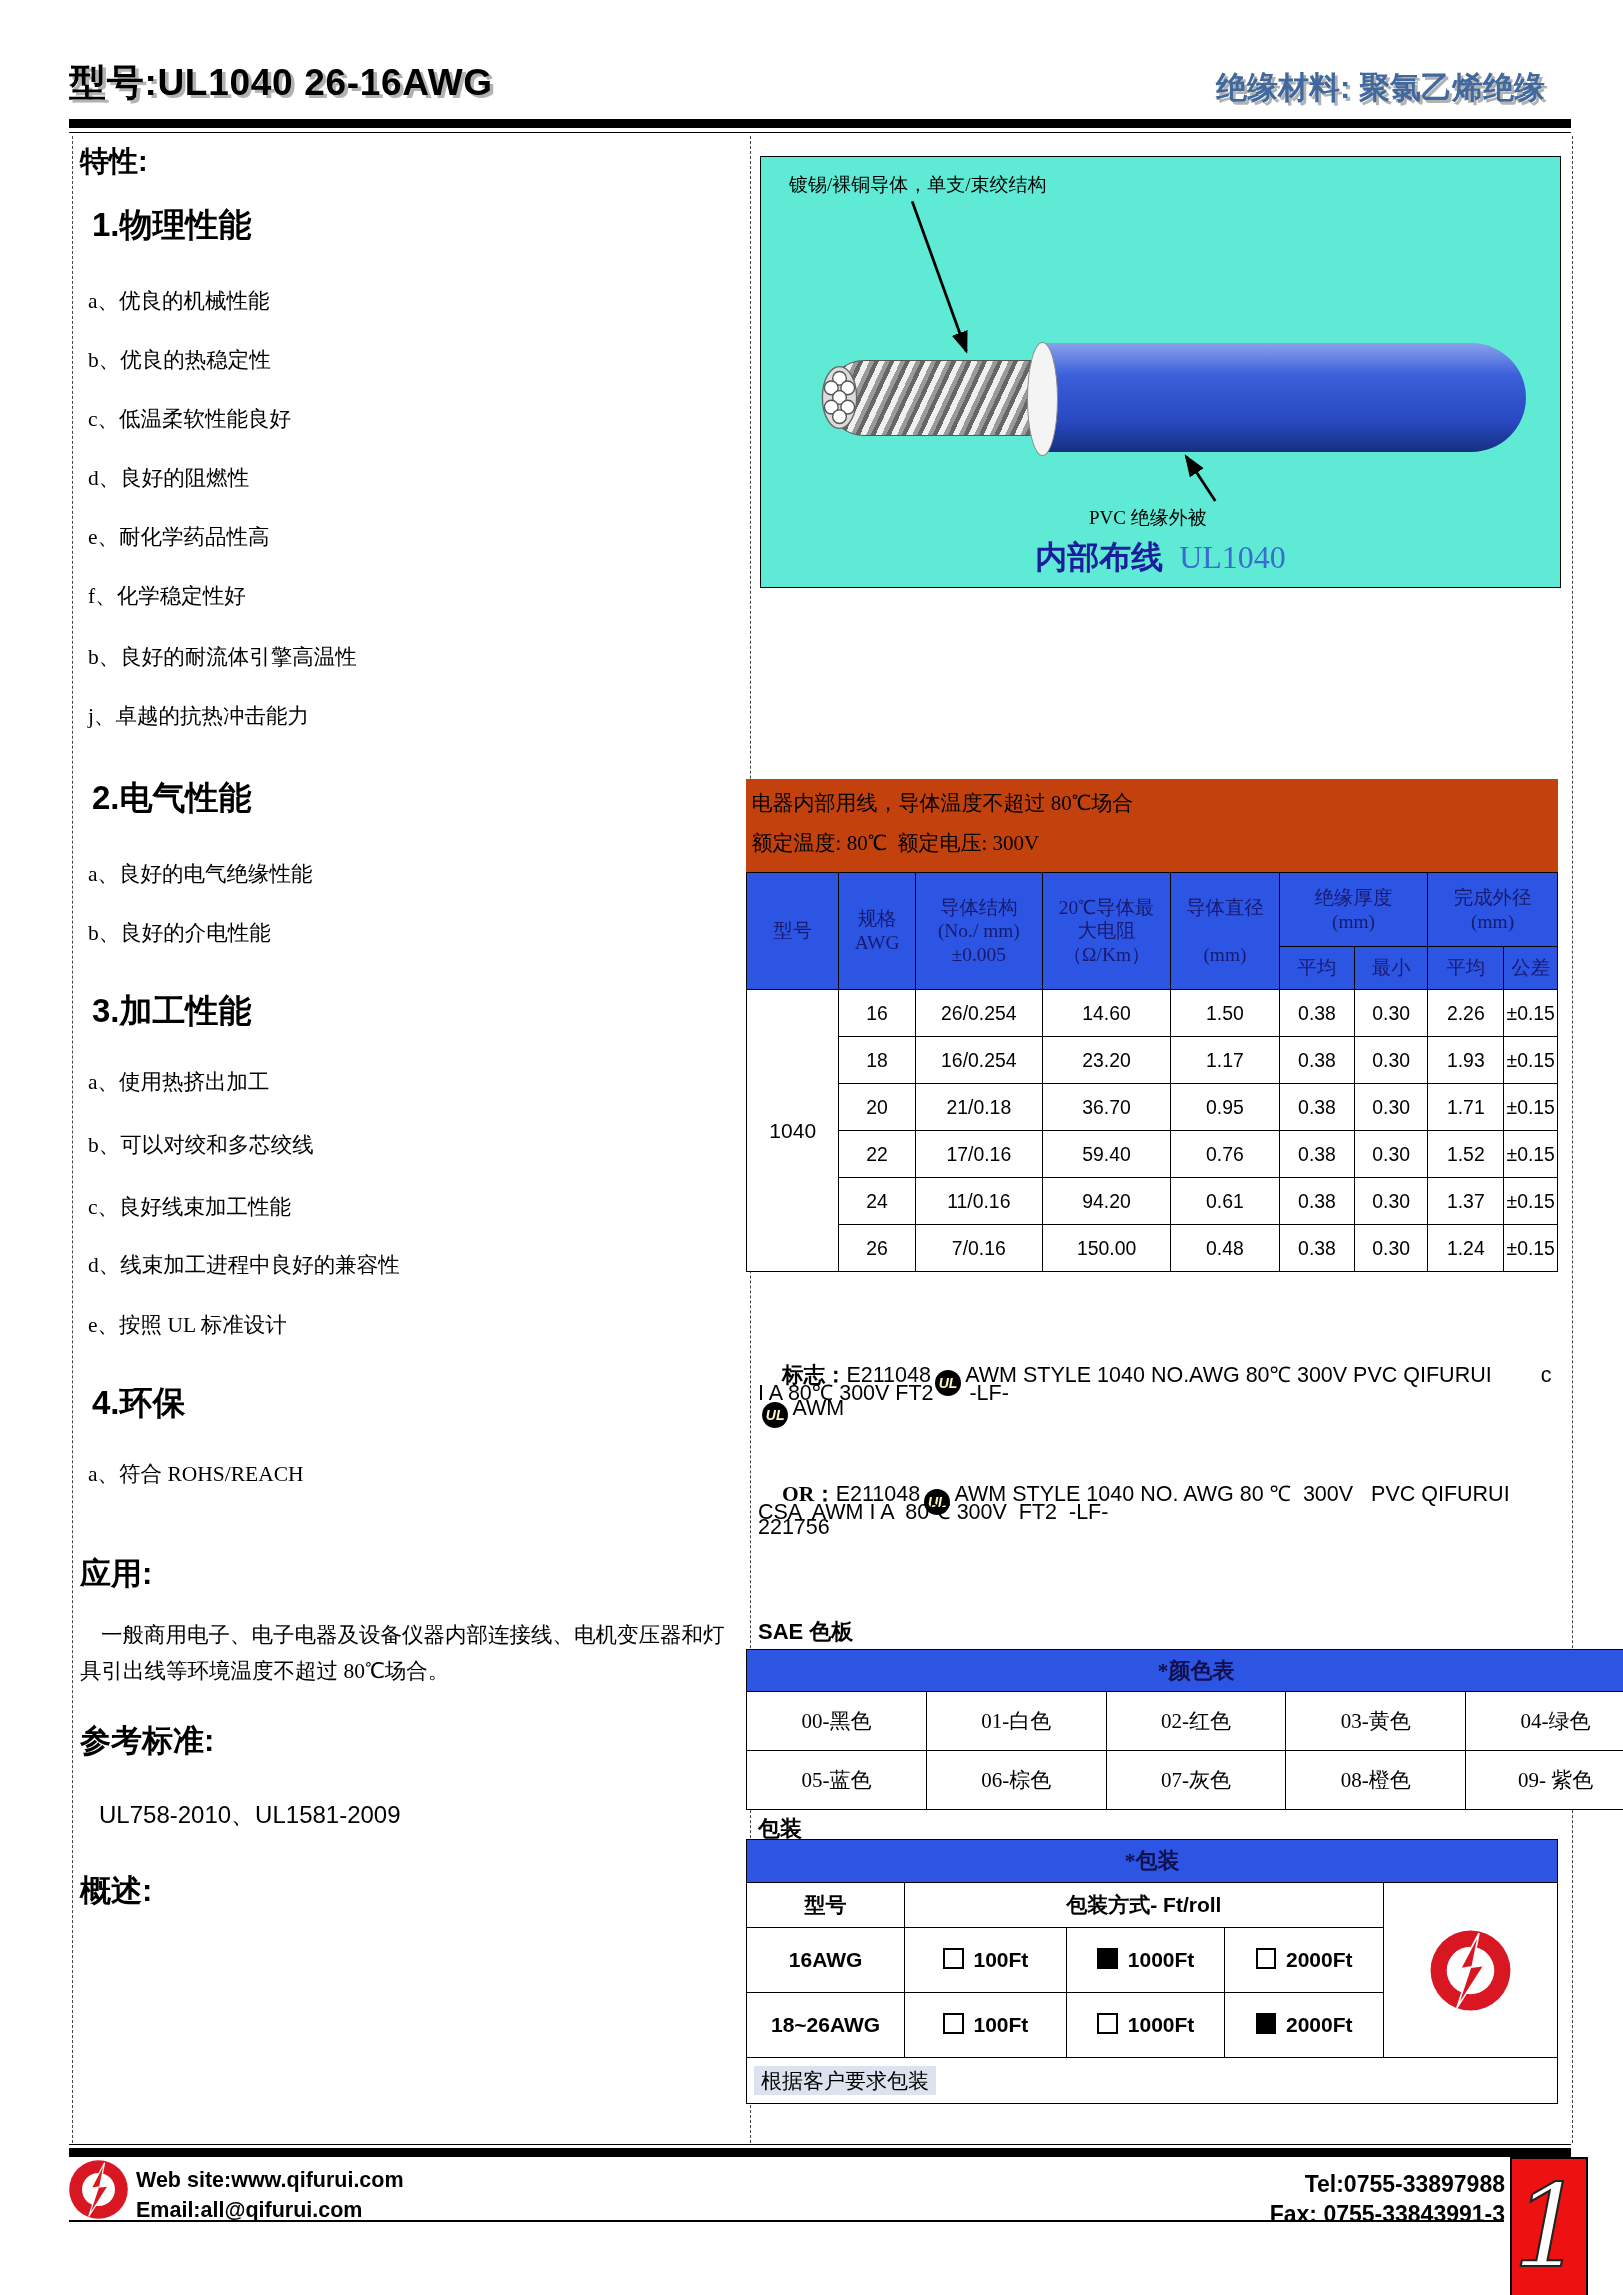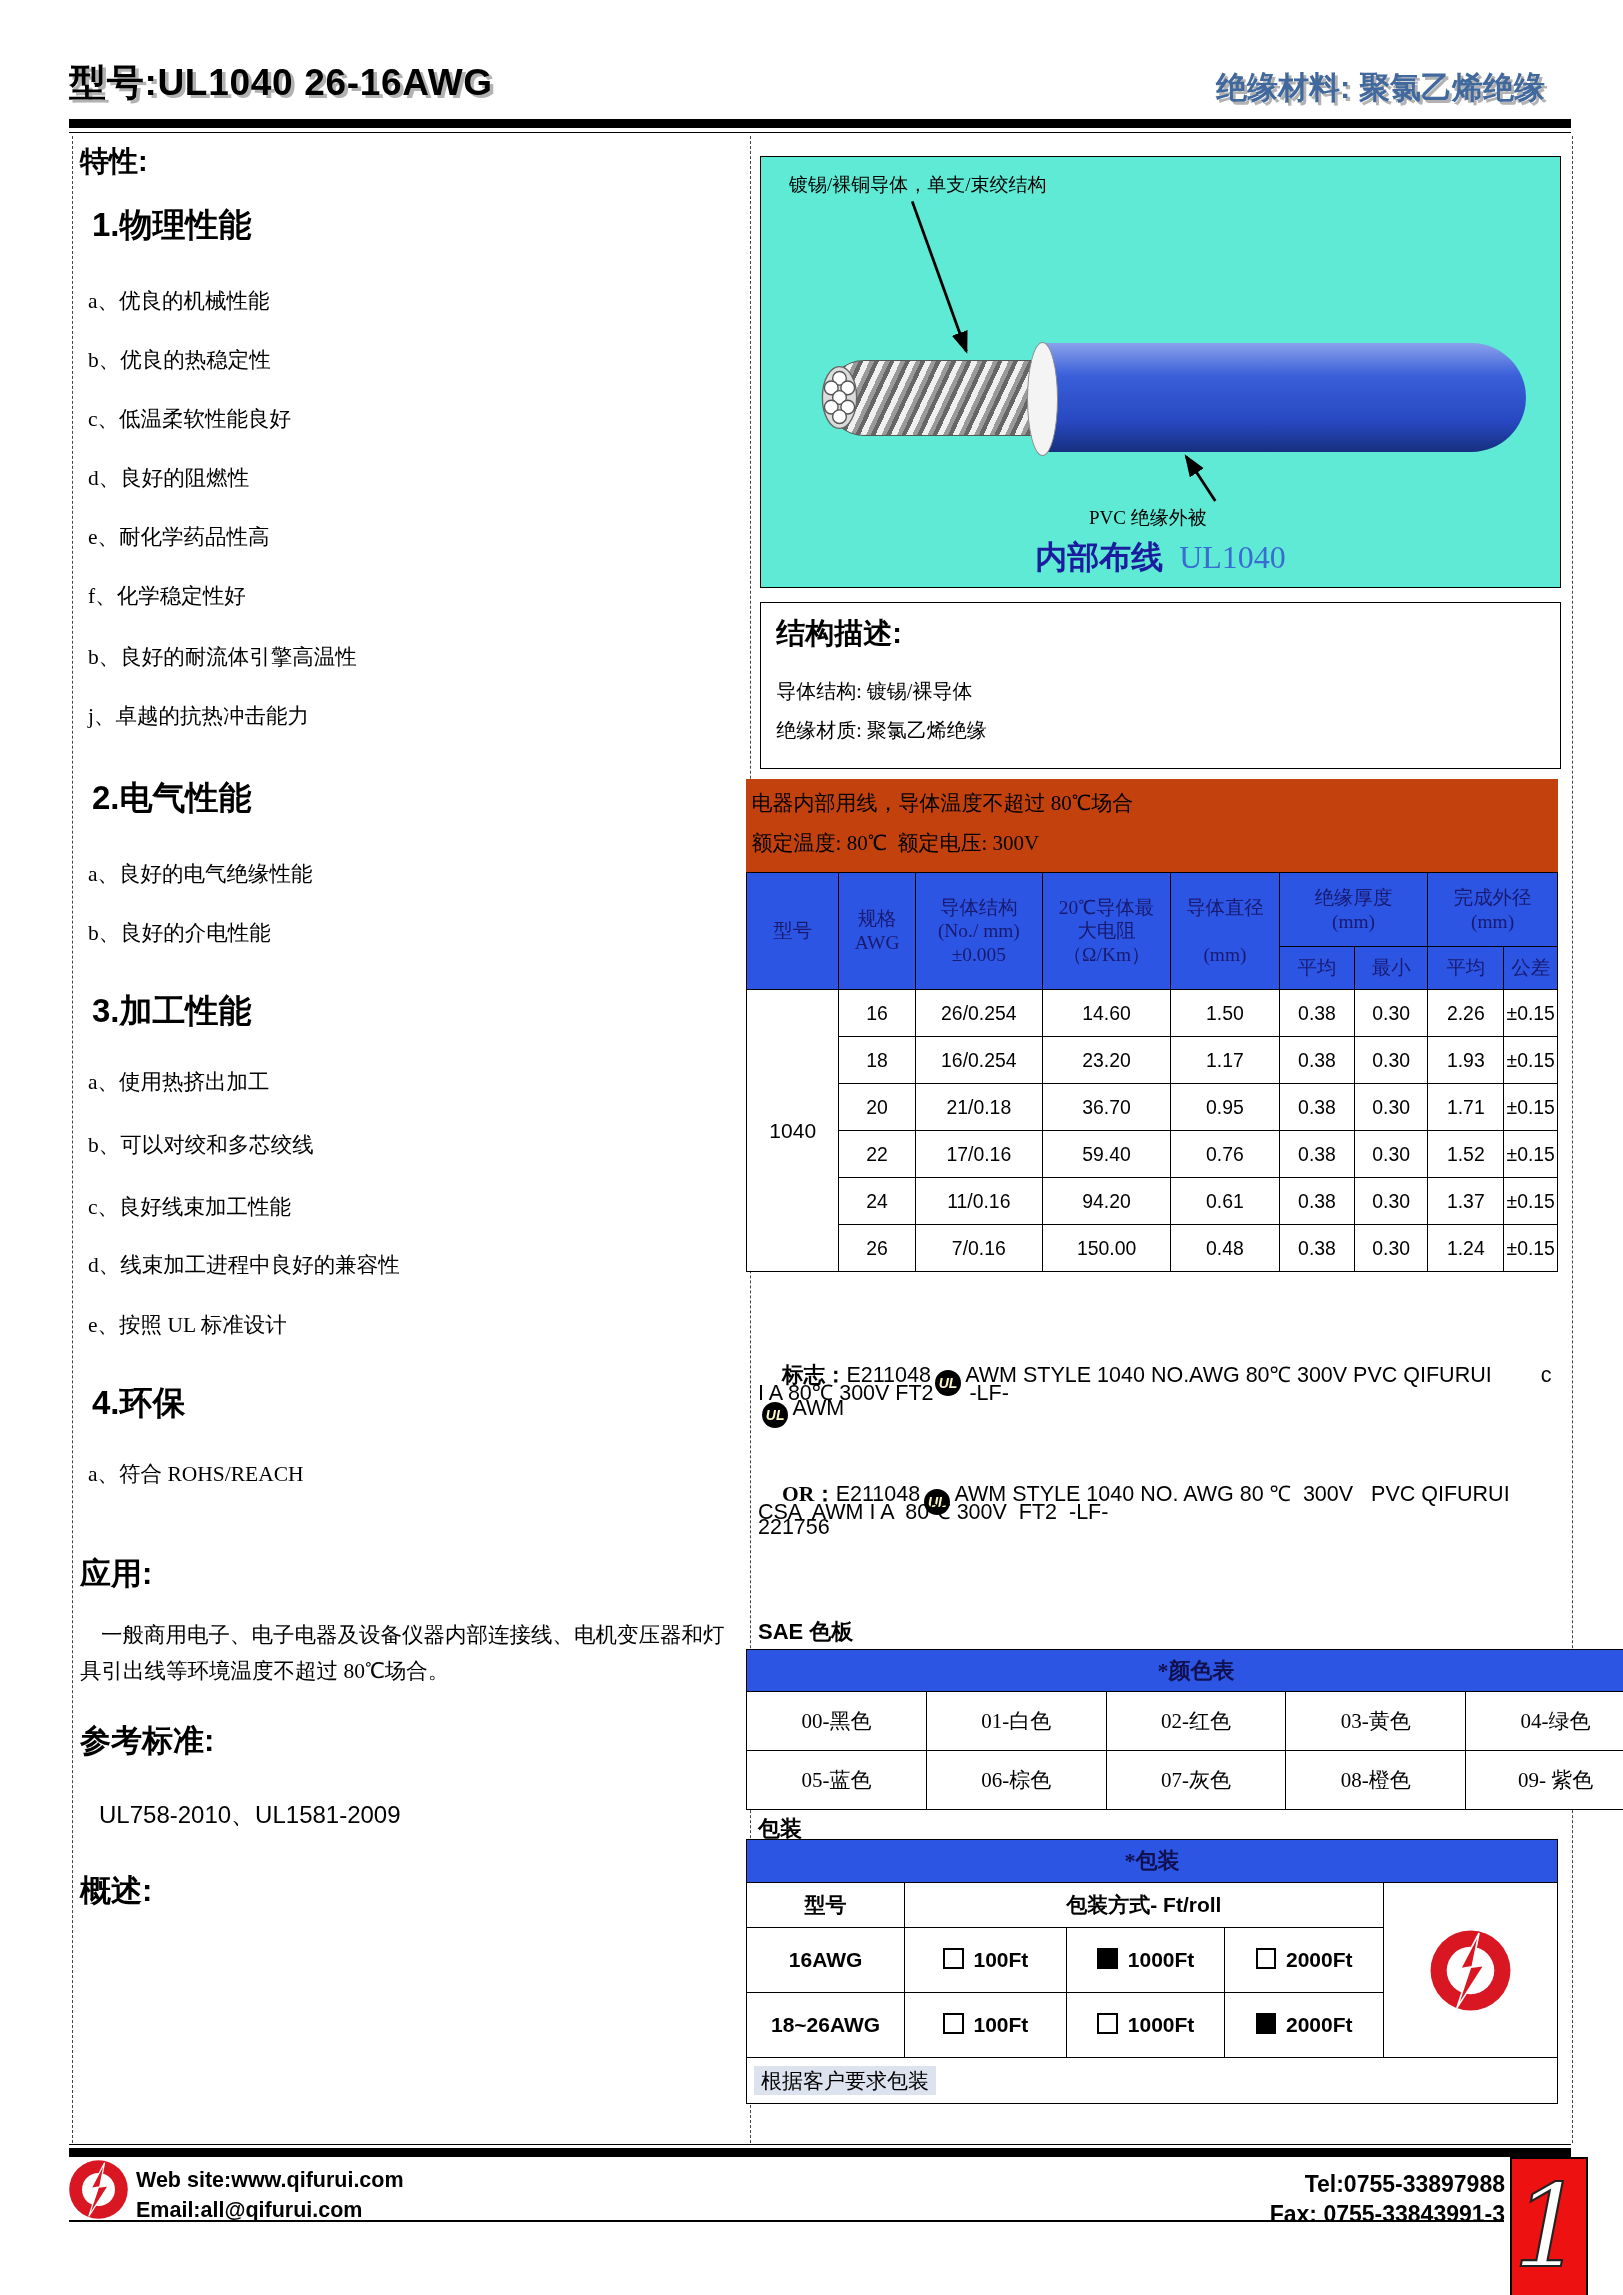--- a/index.html
+++ b/index.html
@@ -186,25 +186,20 @@
       <line x1="218" y1="64" x2="296" y2="280" stroke="#000" stroke-width="4" marker-end="url(#ah)"></line>
       <line x1="655" y1="496" x2="613" y2="432" stroke="#000" stroke-width="4" marker-end="url(#ah)"></line>
     </svg>
     <div class="abs fig-label-pvc">PVC 绝缘外被</div>
     <div class="abs fig-caption">
       <span class="cap-cn">内部布线</span>
       <span class="cap-code">&nbsp;<span>UL1040</span></span>
     </div>
   </div>
 
-  <div class="abs struct-box">
-    <div class="abs struct-title">结构描述:</div>
-    <div class="abs struct-line1">导体结构: 镀锡/裸导体</div>
-    <div class="abs struct-line2">绝缘材质: 聚氯乙烯绝缘</div>
-  </div>
 
   <div class="abs gray-band">
     <div class="abs gray-l1">电器内部用线，导体温度不超过 80℃场合</div>
     <div class="abs gray-l2">额定温度: 80℃  额定电压: 300V</div>
   </div>
 
   <table class="abs spec">
     <colgroup>
       <col style="width:11.4%">
         <col style="width:9.4%">

